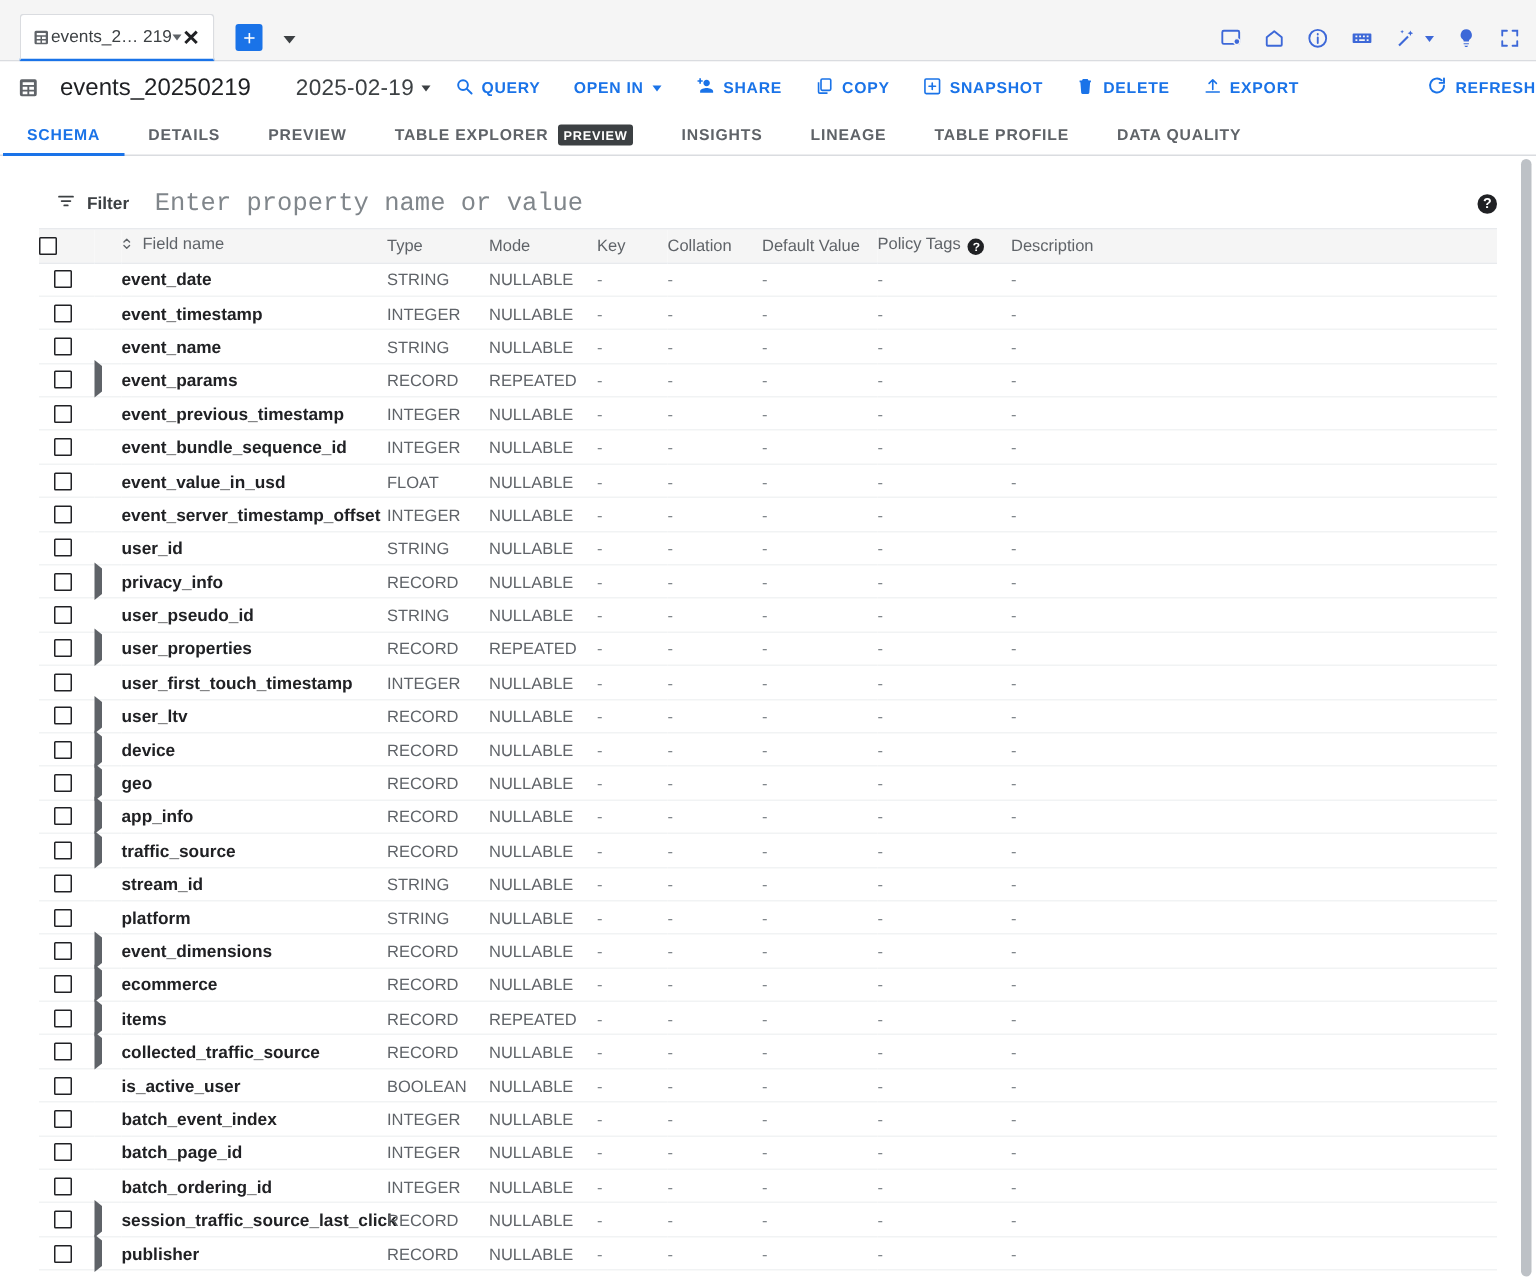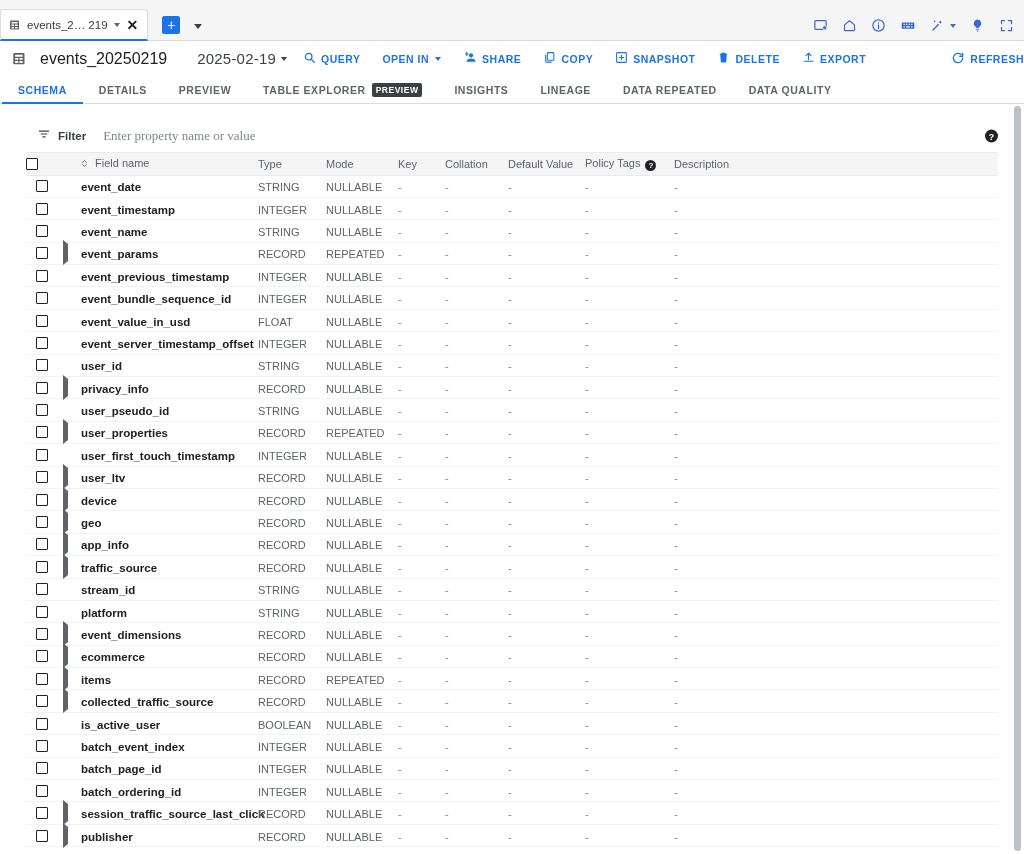--- a/index.html
+++ b/index.html
@@ -15,29 +15,28 @@
   .tabstrip {
     height: 41px;
     background: #f5f5f5;
     border-bottom: 1px solid #dadce0;
     display: flex;
     align-items: flex-end;
     position: relative;
   }
   .browser-tab {
     height: 32px;
-    margin-left: 0;
+    margin-left: 13px;
     background: #ffffff;
     border: 1px solid #dadce0;
     border-bottom: 2px solid #1a73e8;
     border-radius: 3px 3px 0 0;
     display: flex;
     align-items: center;
     padding: 0 8px;
-    gap: 6px;
     font-size: 11.5px;
     color: #3c4043;
     position: relative;
     top: 1px;
   }
   .tab-table-icon { width: 12px; height: 12px; flex: none; }
   .tab-label { white-space: nowrap; font-size: 11.5px; color: #3c4043; }
   .tab-caret {
     width: 0; height: 0; flex: none;
     border-left: 3.5px solid transparent;
@@ -160,22 +159,22 @@
     border-bottom: 1px solid #e8eaed;
     position: relative;
     padding-left: 11px;
   }
   .filter-label {
     font-size: 11.5px; font-weight: 700; color: #3c4043;
     margin-left: 7px; margin-right: 15px;
   }
   .filter-input {
     border: 0; outline: 0; background: transparent;
-    font-family: Liberation Serif, serif;
-    font-size: 13px; color: #5f6368; width: 420px;
+    font-family: Liberation Mono, monospace;
+    font-size: 17px; color: #5f6368; width: 420px;
   }
   .filter-input::placeholder { color: #80868b; }
   .help-dot {
     position: absolute; right: 0; top: 50%; transform: translateY(-50%);
     width: 13px; height: 13px; border-radius: 50%;
     background: #202124; color: #fff;
     font-size: 9.5px; font-weight: 700;
     display: flex; align-items: center; justify-content: center;
     cursor: pointer;
   }
@@ -406,21 +405,21 @@
       <span>TABLE EXPLORER</span>
       <span class="nav-badge">PREVIEW</span>
     </div>
     <div class="navtab">
       <span>INSIGHTS</span>
     </div>
     <div class="navtab">
       <span>LINEAGE</span>
     </div>
     <div class="navtab">
-      <span>DATA REPEATED</span>
+      <span>TABLE PROFILE</span>
     </div>
     <div class="navtab">
       <span>DATA QUALITY</span>
     </div>
   </div>
 
 <div class="content">
 
   <div class="filterbar">
     <span>

